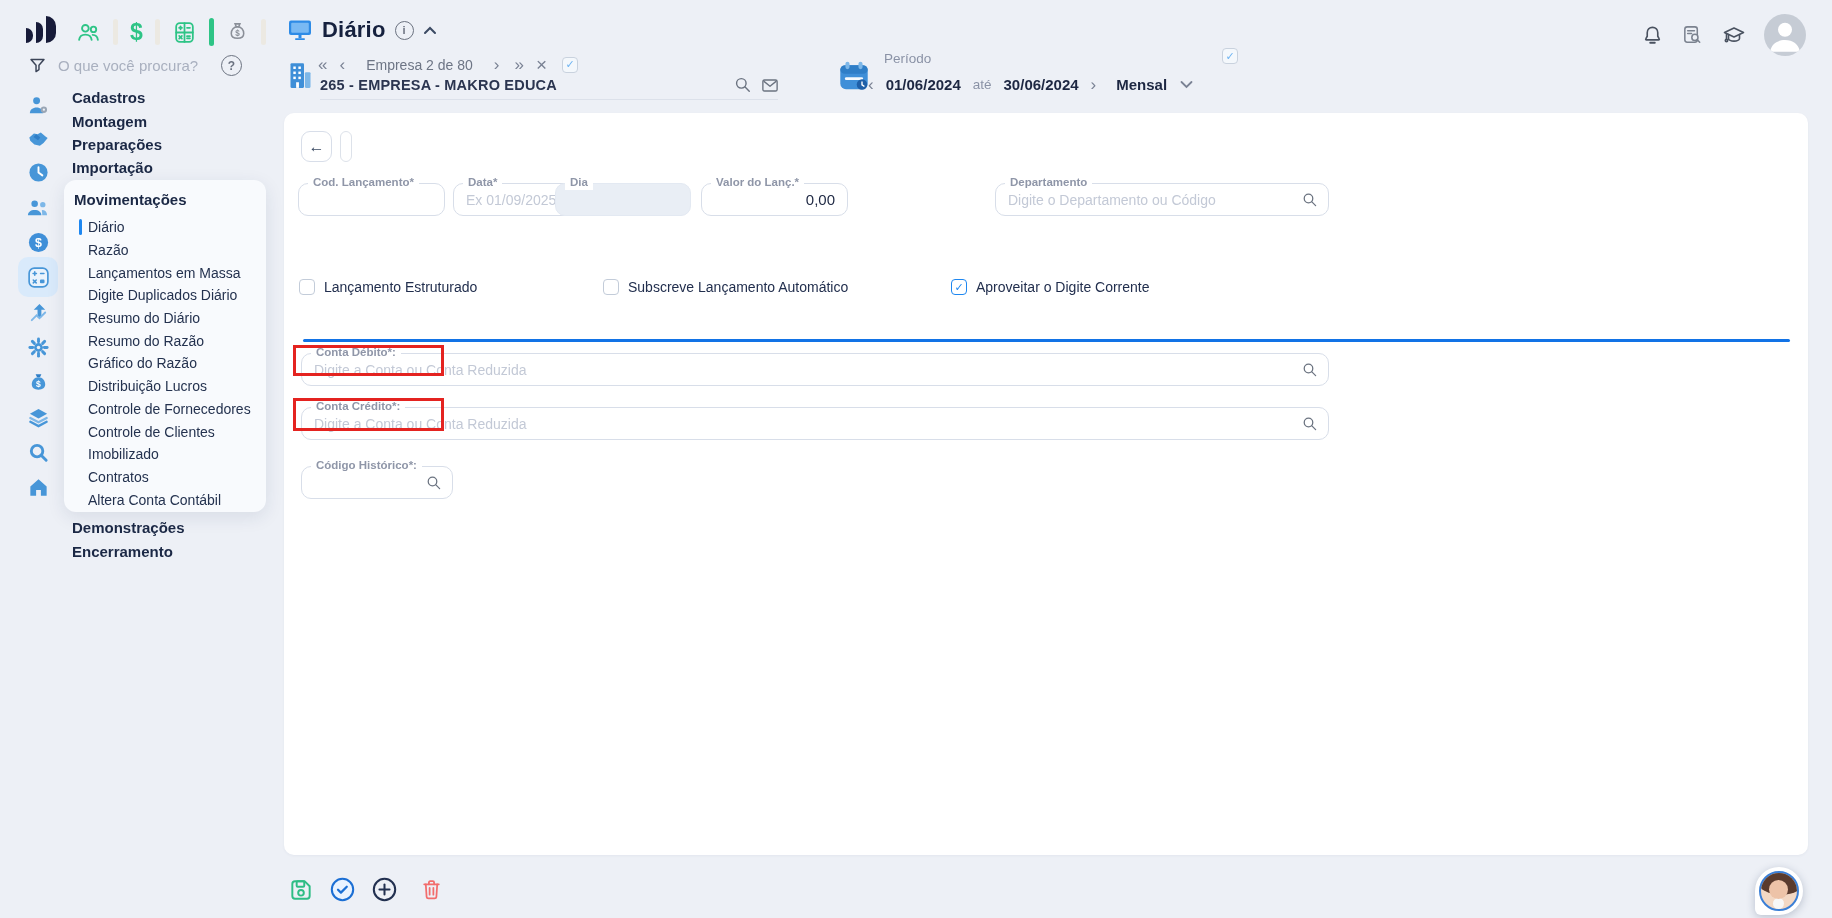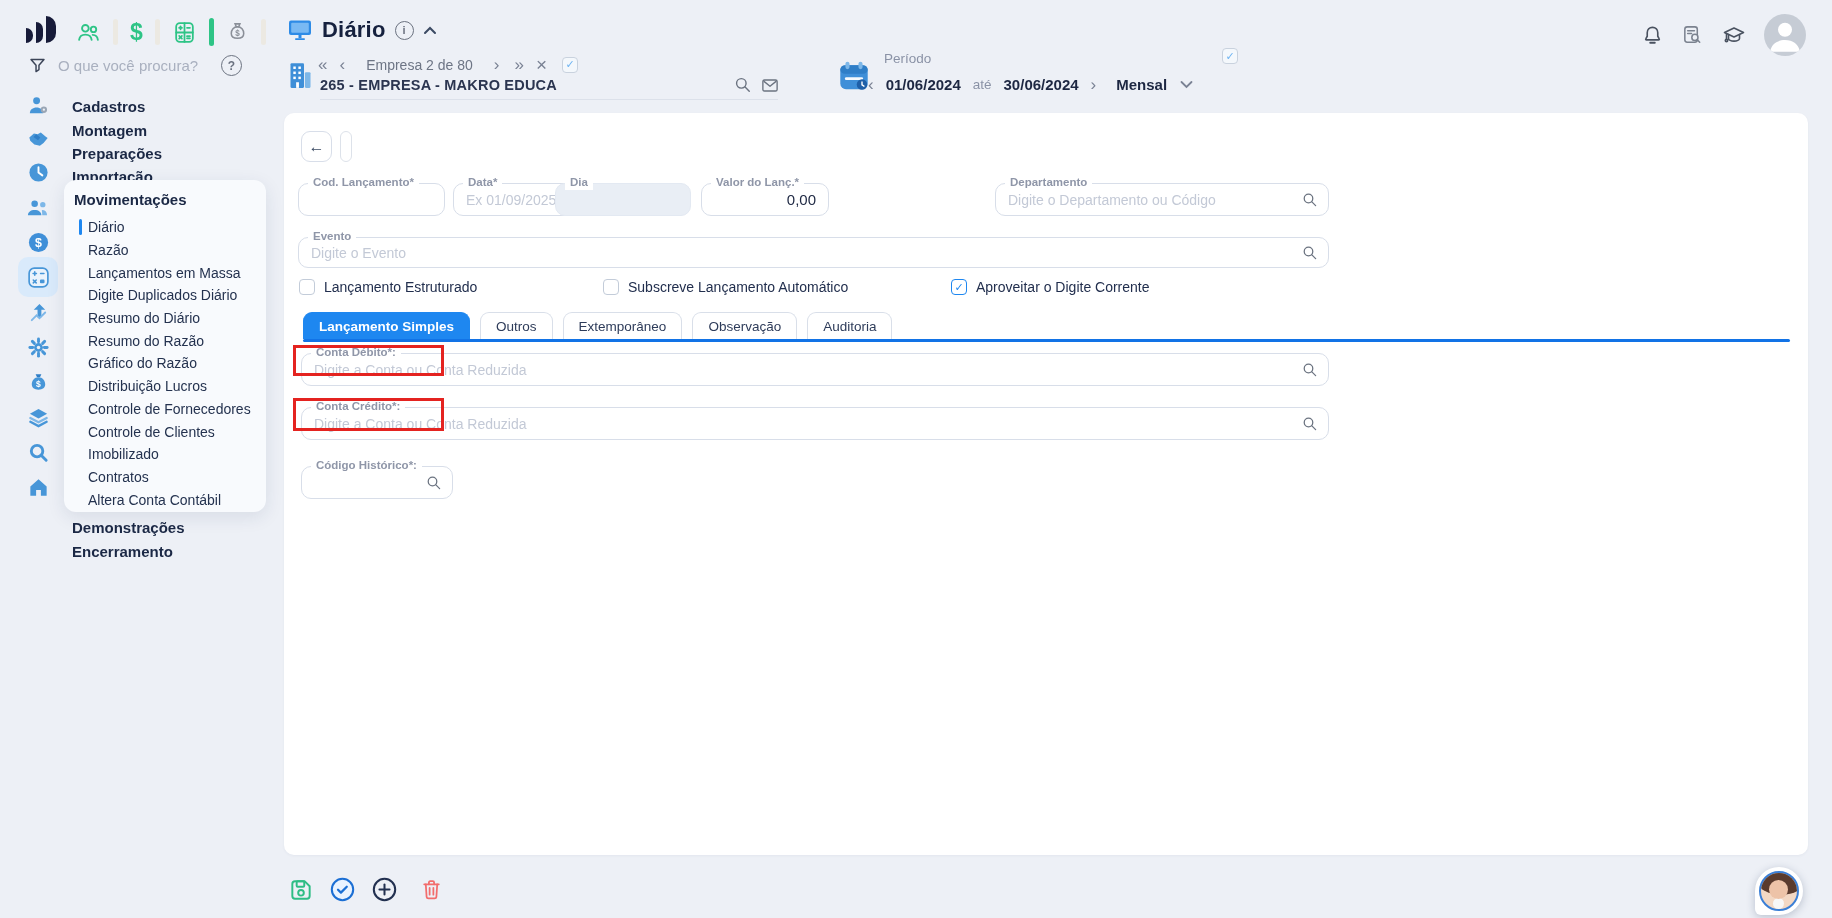--- a/index.html
+++ b/index.html
@@ -276,21 +276,21 @@
         <line x1="15.3" y1="15.3" x2="20" y2="20"></line>
       </svg>
   </span>
   <span class="abs rail-item" style="top:473px">
     <svg width="23" height="23" viewBox="0 0 24 24">
         <path d="M3.5 11l8.5-7.5L20.5 11v9.5h-6v-6h-5v6h-6z" fill="#4796d8"></path>
       </svg>
   </span>
 </div>
 
-<div id="menu-top" class="abs" style="top:95px">
+<div id="menu-top" class="abs" style="top:86px">
     <div class="menu-item">Cadastros</div>
     <div class="menu-item">Montagem</div>
     <div class="menu-item">Preparações</div>
     <div class="menu-item">Importação</div>
   </div>
 <div id="submenu-panel" class="abs">
   <div id="submenu-title">Movimentações</div>
   <div id="submenu-items">
       <div class="submenu-item active">Diário</div>
       <div class="submenu-item">Razão</div>
@@ -387,68 +387,51 @@
     <input value="" style="">
   </div>
   <div class="field abs" style="left:169px;top:70px;width:120px;height:33px">
     <label>Data*</label>
     <input placeholder="Ex 01/09/2025" style="">
   </div>
   <div class="field disabled abs" style="left:271px;top:70px;width:136px;height:33px">
     <label>Dia</label>
     <input disabled="" value="" style="">
   </div>
-  <div class="field abs" style="left:417px;top:70px;width:128px;height:33px">
+  <div class="field abs" style="left:417px;top:70px;width:147px;height:33px">
     <label>Valor do Lanç.*</label>
     <input class="right" value="0,00" style="">
   </div>
   <div class="field abs" style="left:711px;top:70px;width:334px;height:33px">
     <label>Departamento</label>
     <input placeholder="Digite o Departamento ou Código" style="">
     <span class="search-ic">
         <svg width="18" height="18" viewBox="0 0 24 24" fill="none" stroke="#6b7380" stroke-width="1.7" stroke-linecap="round">
           <circle cx="10" cy="10" r="5.7"></circle>
           <line x1="14.5" y1="14.5" x2="19.5" y2="19.5"></line>
         </svg>
       </span>
   </div>
 
-  <div class="field abs" style="left:14px;top:124px;width:1031px;height:31px">
-    <label>Evento</label>
-    <input placeholder="Digite o Evento" style="">
-    <span class="search-ic">
-        <svg width="18" height="18" viewBox="0 0 24 24" fill="none" stroke="#6b7380" stroke-width="1.7" stroke-linecap="round">
-          <circle cx="10" cy="10" r="5.7"></circle>
-          <line x1="14.5" y1="14.5" x2="19.5" y2="19.5"></line>
-        </svg>
-      </span>
-  </div>
 
   <div id="cbx-row">
       <div class="cbx-row-item" style="left: 15px;">
         <span class="chk"></span>
         <span class="cbx-label">Lançamento Estruturado</span>
       </div>
       <div class="cbx-row-item" style="left: 319px;">
         <span class="chk"></span>
         <span class="cbx-label">Subscreve Lançamento Automático</span>
       </div>
       <div class="cbx-row-item" style="left: 667px;">
         <span class="chk blue">✓</span>
         <span class="cbx-label">Aproveitar o Digite Corrente</span>
       </div>
     </div>
 
-  <div id="tabs" class="abs">
-      <div class="tab active">Lançamento Simples</div>
-      <div class="tab">Outros</div>
-      <div class="tab">Extemporâneo</div>
-      <div class="tab">Observação</div>
-      <div class="tab">Auditoria</div>
-    </div>
   <div id="tab-underline" class="abs"></div>
 
   <div class="annot" style="left:9px;top:232px;width:145px;height:25px"></div>
   <div class="field abs" style="left:17px;top:240px;width:1028px;height:33px">
     <label>Conta Débito*:</label>
     <input placeholder="Digite a Conta ou Conta Reduzida" style="">
     <span class="search-ic">
         <svg width="18" height="18" viewBox="0 0 24 24" fill="none" stroke="#6b7380" stroke-width="1.7" stroke-linecap="round">
           <circle cx="10" cy="10" r="5.7"></circle>
           <line x1="14.5" y1="14.5" x2="19.5" y2="19.5"></line>

